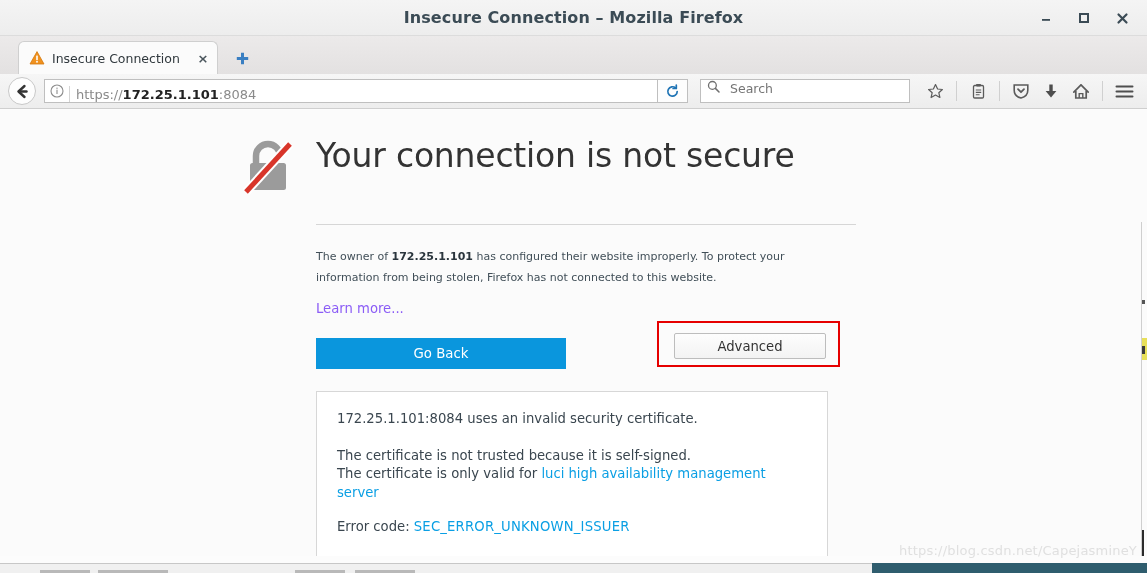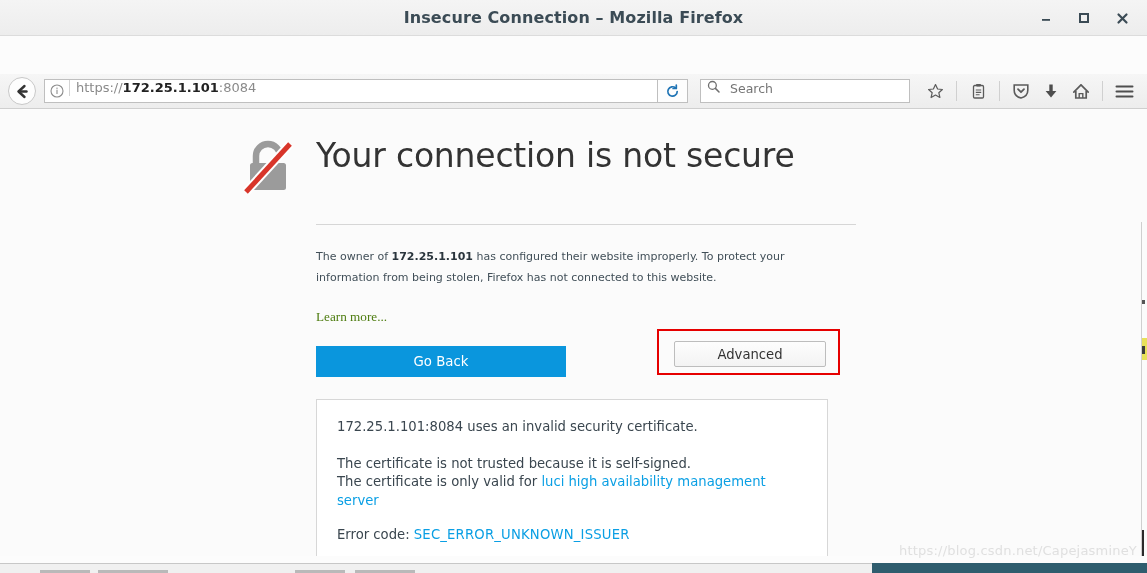--- a/index.html
+++ b/index.html
@@ -100,21 +100,21 @@
     background: #fdfdfd;
     display: flex; align-items: center; justify-content: center;
     cursor: pointer;
     margin-right: 8px;
   }
   .urlbar {
     flex: 1 1 auto;
     height: 24px;
     background: #ffffff;
     border: 1px solid #bfbfbf;
-    display: flex; align-items: flex-start;
+    display: flex; align-items: flex-end;
     margin-right: 0px;
     max-width: 659px;
   }
   .ident-icon {
     flex: 0 0 24px; width: 24px; height: 22px;
     display: flex; align-items: center; justify-content: center;
     cursor: pointer;
   }
   .url-sep {
     width: 1px; height: 16px; background: #d4d4d4; flex: 0 0 1px; margin-right: 6px;
@@ -204,26 +204,25 @@
   }
   .err-para {
     font-size: 11px;
     color: #414f58;
     line-height: 20.5px;
     margin: 0;
   }
   .err-para b { font-weight: bold; color: #2a353d; }
   .learnmore {
     display: inline-block;
-    margin-top: 21px;
+    margin-top: 13px;
     font-size: 13.2px;
-    color: #4d7c0f;
+    color: #8b5cf6;
     text-decoration: none;
     cursor: pointer;
-    font-family: Liberation Serif, serif;
   }
   .btnrow {
     margin-left: 78px;
     margin-top: 21px;
     position: relative;
     width: 540px;
     height: 32px;
   }
   .btn-goback {
     position: absolute; left: 0; top: 0;
@@ -345,20 +344,36 @@
         </svg>
       </div>
       <div class="winbtn">
         <svg width="13" height="13" viewBox="0 0 13 13">
           <path d="M2.5 2.5 L10.5 10.5 M10.5 2.5 L2.5 10.5" stroke="#3b4b55" stroke-width="2.2" stroke-linecap="round"></path>
         </svg>
       </div>
     </div>
   </div>
 
+  <div class="tabstrip">
+    <div class="tab">
+      <svg class="tab-warn-icon" viewBox="0 0 16 16">
+        <path d="M8 1.6 L15 14 L1 14 Z" fill="#f0911e" stroke="#d4780c" stroke-width="0.8"></path>
+        <rect x="7.2" y="5.6" width="1.6" height="4.6" fill="#ffffff"></rect>
+        <rect x="7.2" y="11" width="1.6" height="1.6" fill="#ffffff"></rect>
+      </svg>
+      <span class="tab-label">Insecure Connection</span>
+      <span class="tab-close">×</span>
+    </div>
+    <div class="newtab">
+      <svg width="15" height="15" viewBox="0 0 15 15">
+        <path d="M7.5 1.8 V13.2 M1.8 7.5 H13.2" stroke="#3a7fc2" stroke-width="3" stroke-linecap="butt"></path>
+      </svg>
+    </div>
+  </div>
 
   <div class="navbar">
 
     <div class="navbtn-back">
       <svg width="17" height="17" viewBox="0 0 17 17">
         <path d="M10.5 3 L4.5 8.5 L10.5 14" stroke="#333" stroke-width="2.4" fill="none" stroke-linecap="round" stroke-linejoin="round"></path>
         <path d="M5 8.5 H12.5" stroke="#333" stroke-width="2.4" stroke-linecap="round"></path>
       </svg>
     </div>
 

